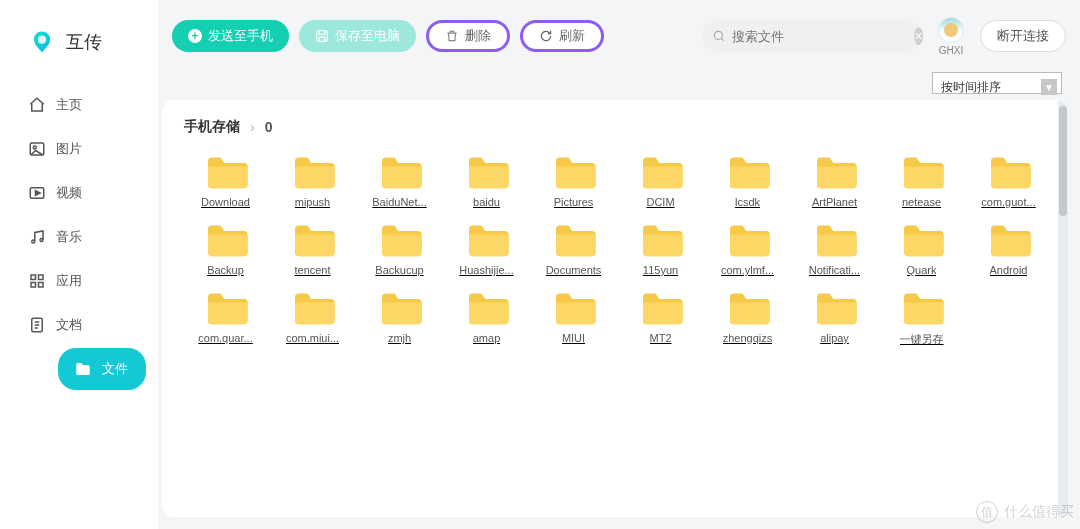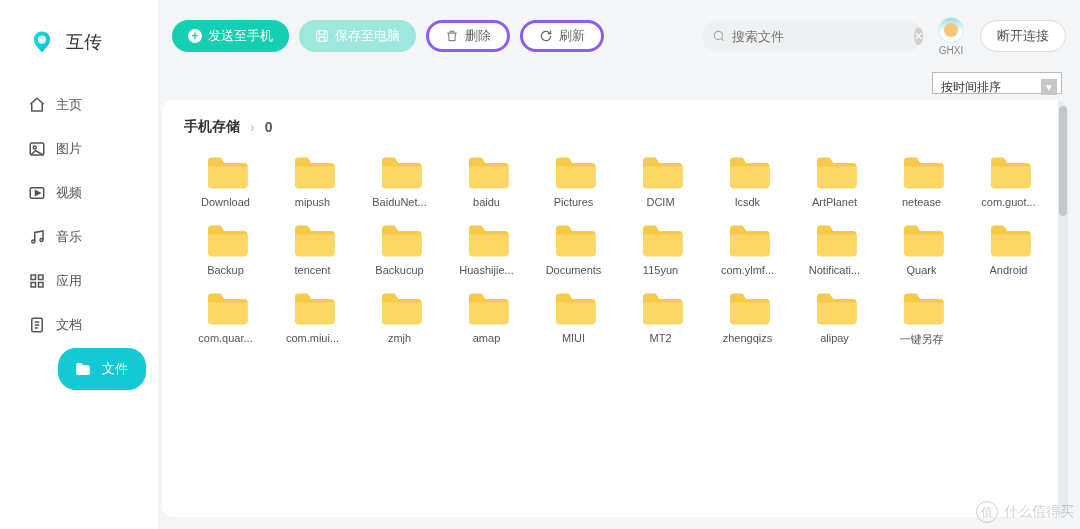--- a/index.html
+++ b/index.html
@@ -38,21 +38,21 @@
   .sort-caret { width:16px;height:16px;background:#c7c7c7;color:#fff;display:inline-flex;align-items:center;justify-content:center;font-size:10px; }
 
   
   .panel-wrap { flex:1; padding: 0 12px 12px 4px; position:relative; }
   .panel { background:#fff; border-radius:12px; height:100%; padding:18px 18px 8px 22px; position:relative; overflow:hidden; }
   .breadcrumb { display:flex; align-items:center; gap:10px; font-size:14px; color:#333; font-weight:600; margin-bottom:14px; }
   .bc-sep { color:#bbb; font-weight:normal; }
   .bc-count { color:#555; }
 
   .grid { display:grid; grid-template-columns: repeat(10, 1fr); gap: 6px 4px; }
-  .folder { display:flex; flex-direction:column; align-items:center; gap:6px; padding:4px; cursor:pointer; }
+  .folder { display:flex; flex-direction:column; align-items:center; gap:6px; padding:4px; cursor:pointer;text-decoration:underline; }
   .folder-name { font-size:11px; color:#555; max-width:78px; white-space:nowrap; overflow:hidden; text-overflow:ellipsis; text-align:center; }
 
   .scrollbar { position:absolute; right:0; top:0; bottom:0; width:10px; background:#e9ecef; border-radius:0 12px 12px 0; }
   .scrollbar-thumb { position:absolute; left:1px; right:1px; top:6px; height:110px; background:#c4c8cc; border-radius:4px; }
 
   .watermark { position:fixed; right:6px; bottom:6px; opacity:.18; display:flex; align-items:center; gap:6px; font-size:14px; color:#000; pointer-events:none; }
   .wm-badge{ width:22px;height:22px;border-radius:50%;border:1px solid #000;display:inline-flex;align-items:center;justify-content:center;font-size:12px;}
 
   svg { display:block; }
 </style>

